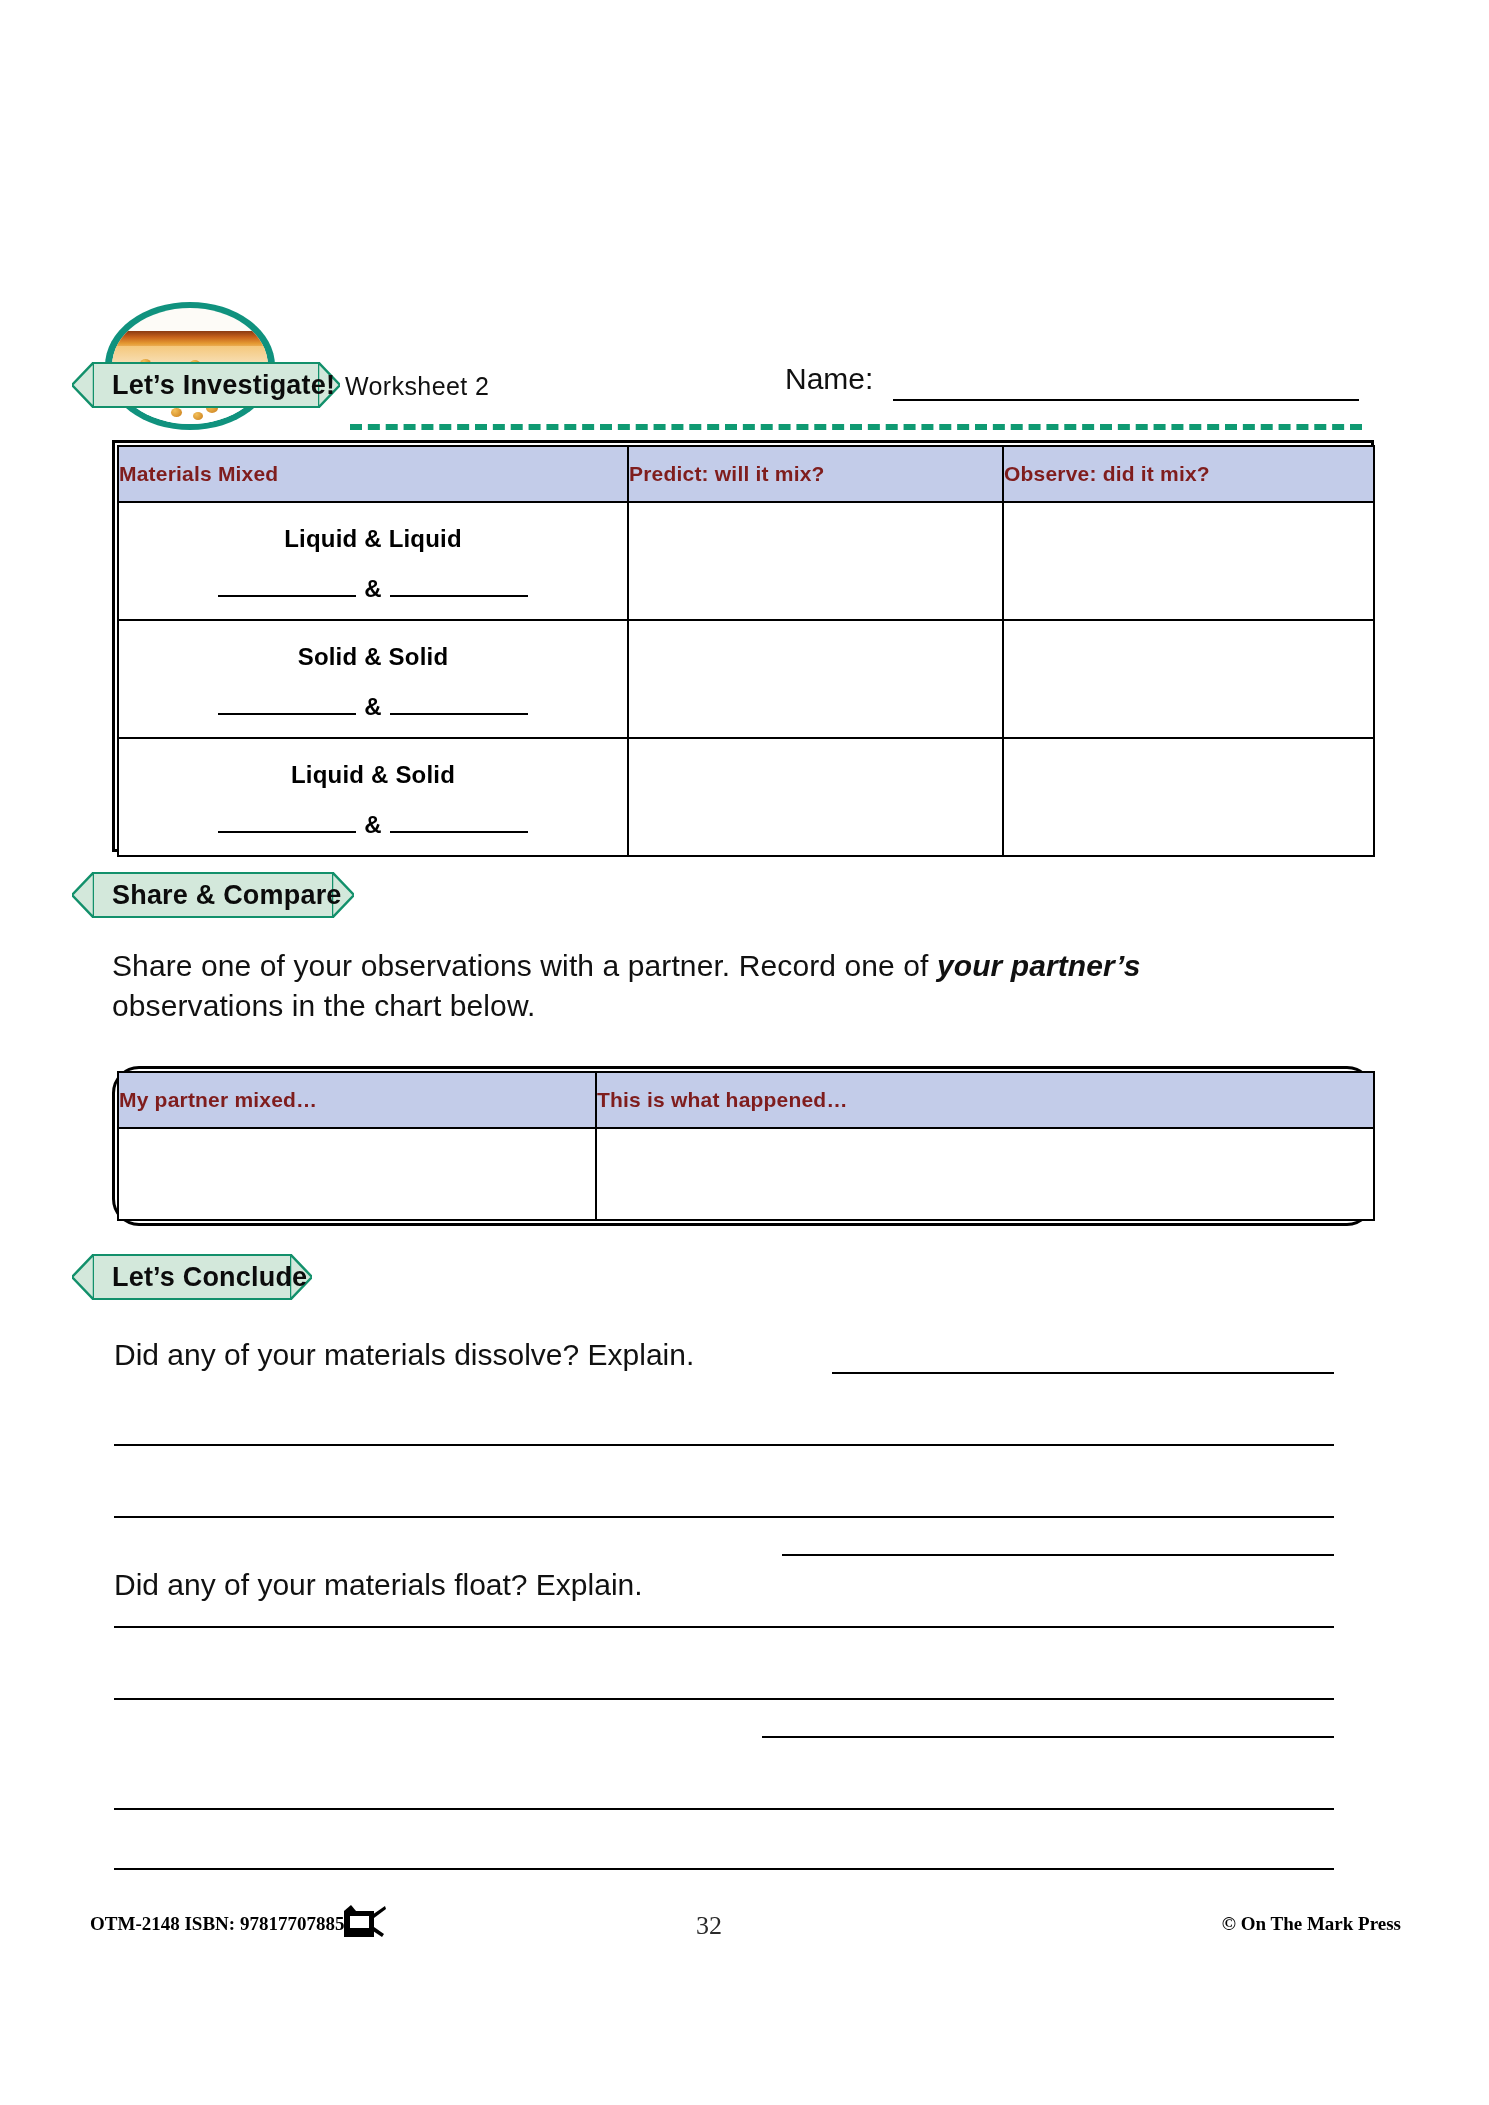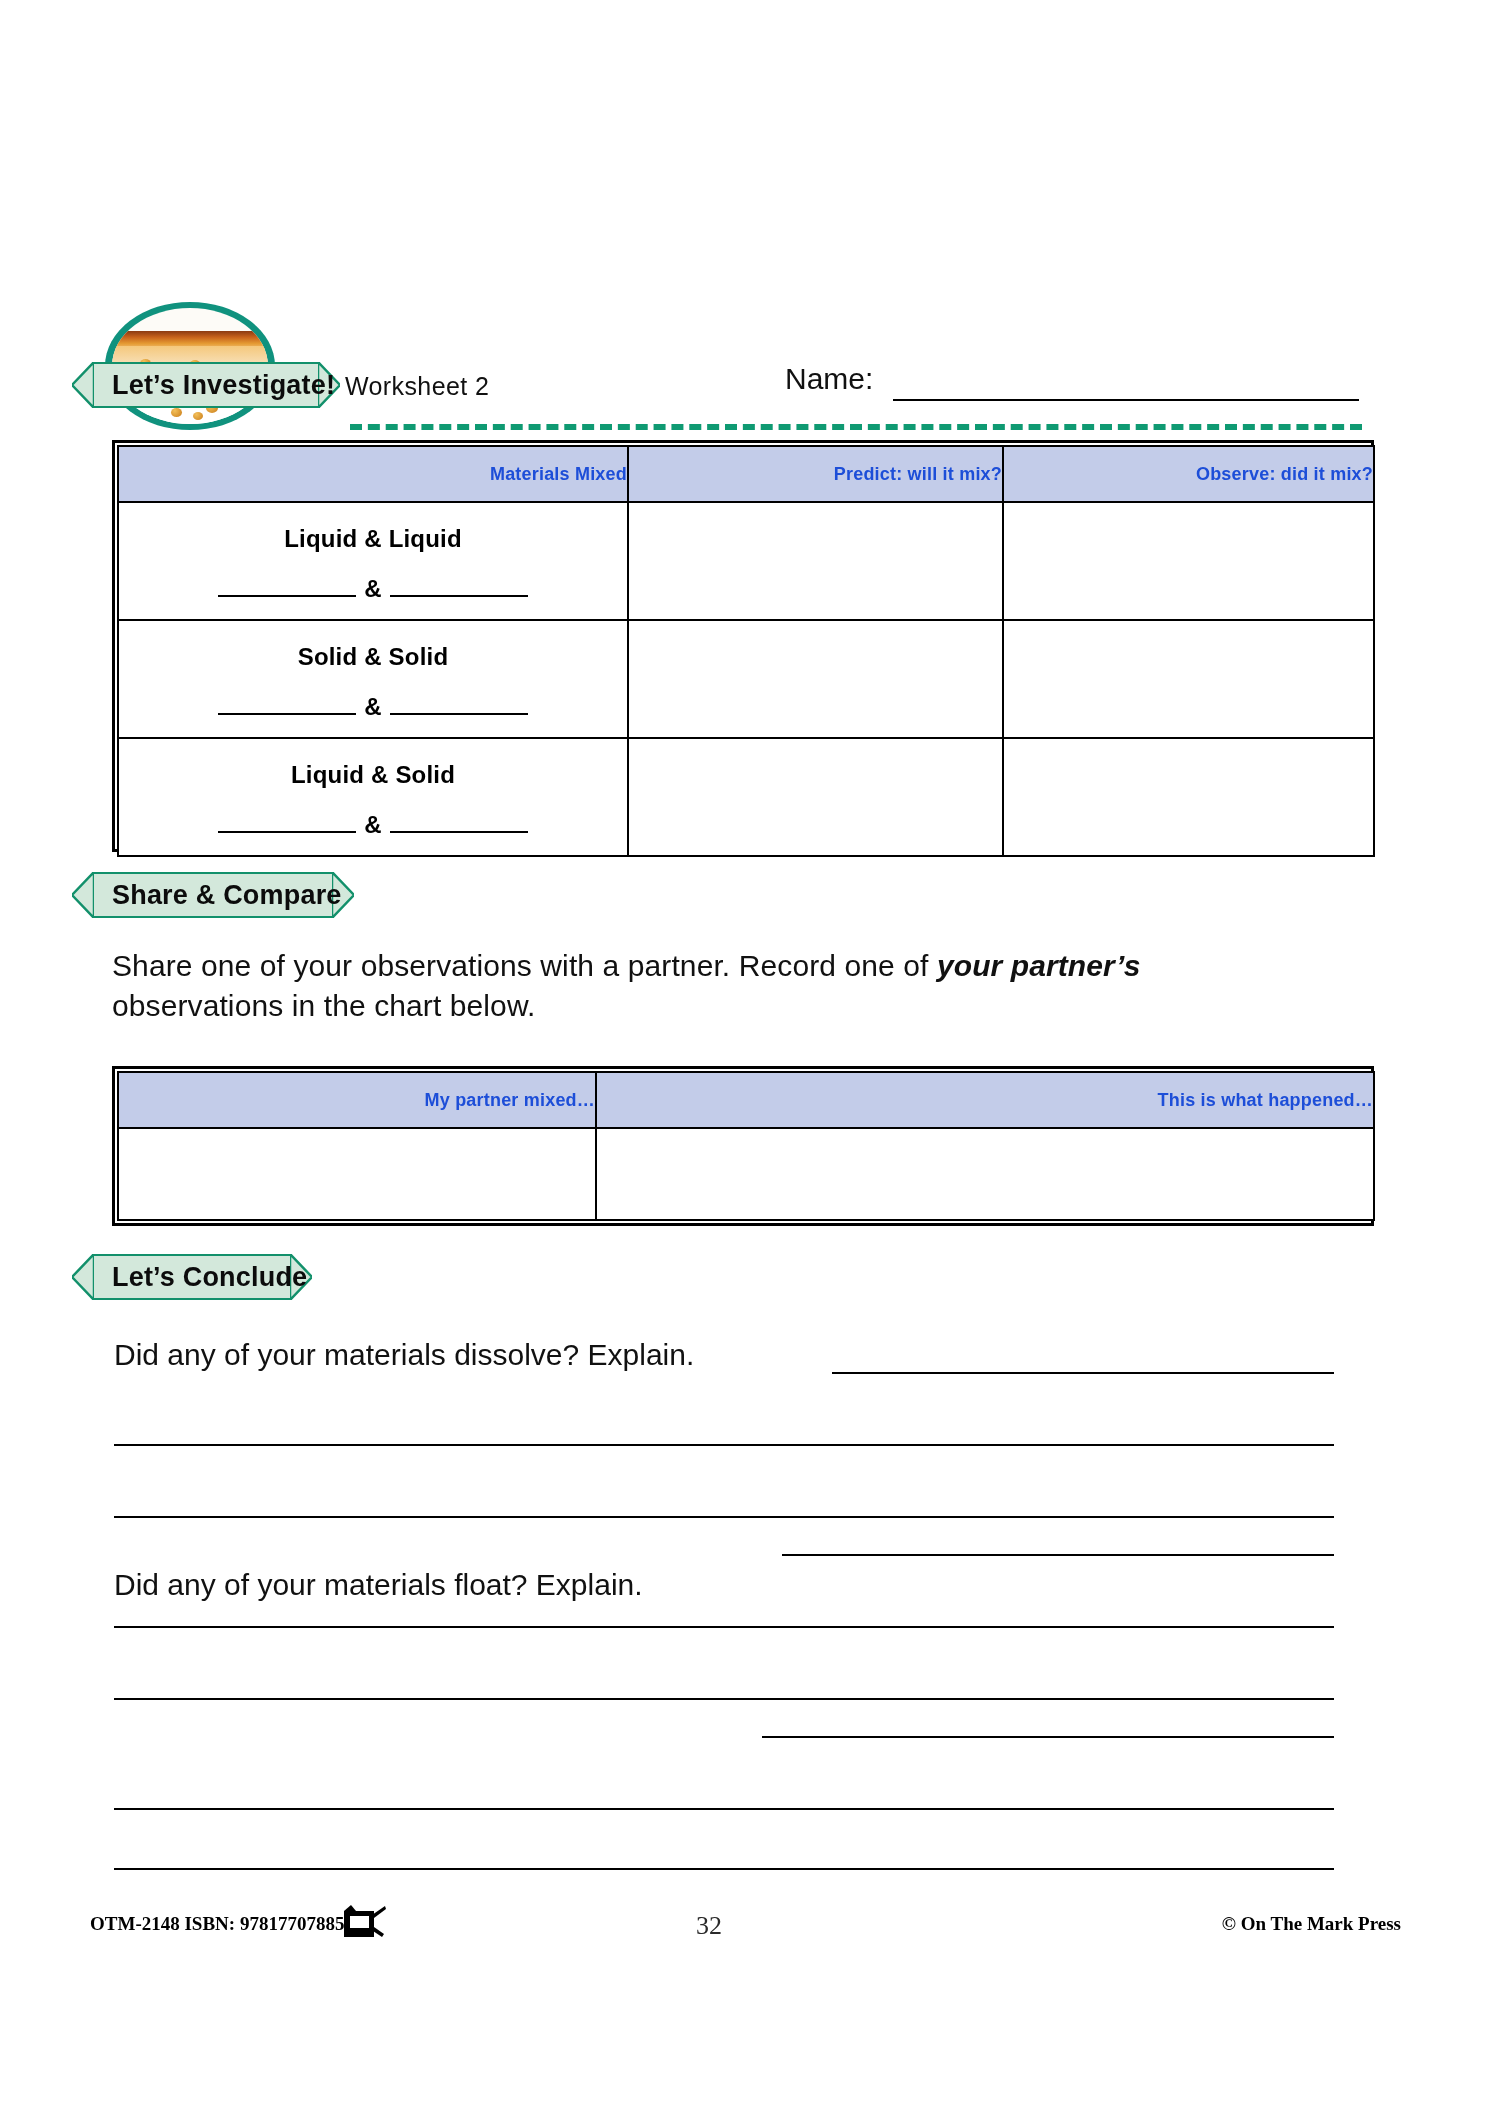--- a/index.html
+++ b/index.html
@@ -99,23 +99,23 @@
   }
   table.grid th,table.grid td{
     border:2px solid #000;
     padding:0;
     vertical-align:middle;
     background:#fff;
   }
   table.grid th{
     background:#c3cce9;
     font-weight:700;
-    font-size:18px;
-    color:#1d4ed8;
-    text-align:right;
+    font-size:21px;
+    color:#7f1d1d;
+    text-align:left;
     height:54px;
     letter-spacing:.2px;
   }
   .cell-inner{
     display:flex;flex-direction:column;align-items:center;justify-content:center;
     height:100%;gap:6px;
   }
   .mat-title{font-weight:700;font-size:24px;letter-spacing:.2px;}
   .blank-row{
     display:flex;align-items:flex-end;justify-content:center;
@@ -286,21 +286,21 @@
       </svg>
     </span>
     <span class="txt">Share &amp; Compare</span>
   </div>
 
   <div class="para" style="left:112px;top:946px;width:1270px;">
     <span>Share one of your observations with a partner. Record one of </span><i>your partner’s</i><br>
     <span>observations in the chart below.</span>
   </div>
 
-  <div class="tbl-wrap" style="left:112px;top:1066px;width:1262px;height:160px;">
+  <div class="tbl-wrap" style="left:112px;top:1066px;width:1262px;height:160px;border-radius:27px;">
     <table class="grid">
       <colgroup>
         <col style="width:478px;">
         <col style="width:778px;">
       </colgroup>
       <thead>
         <tr>
           <th>My partner mixed…</th>
           <th>This is what happened…</th>
         </tr>

